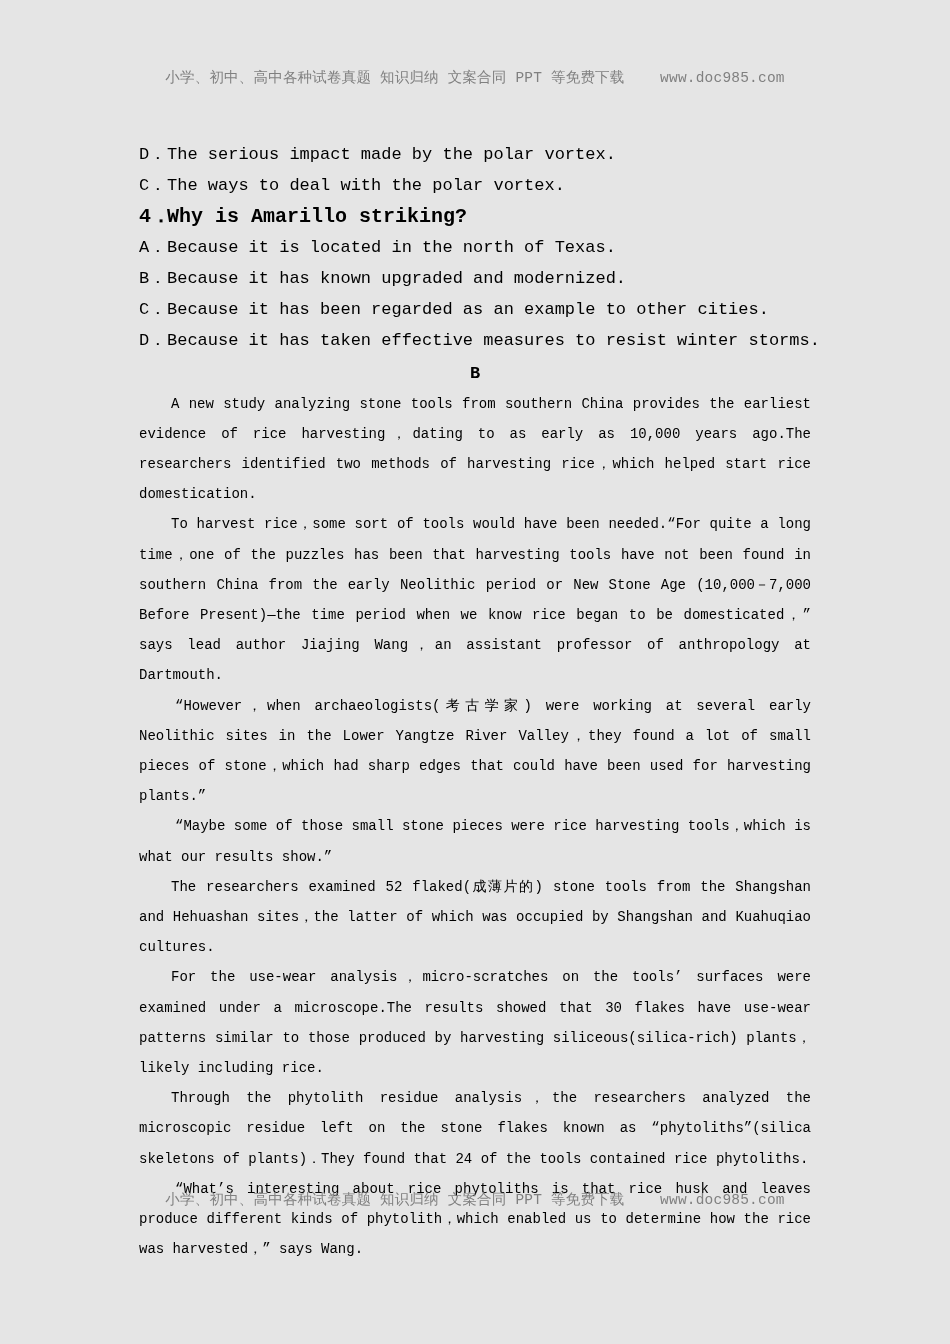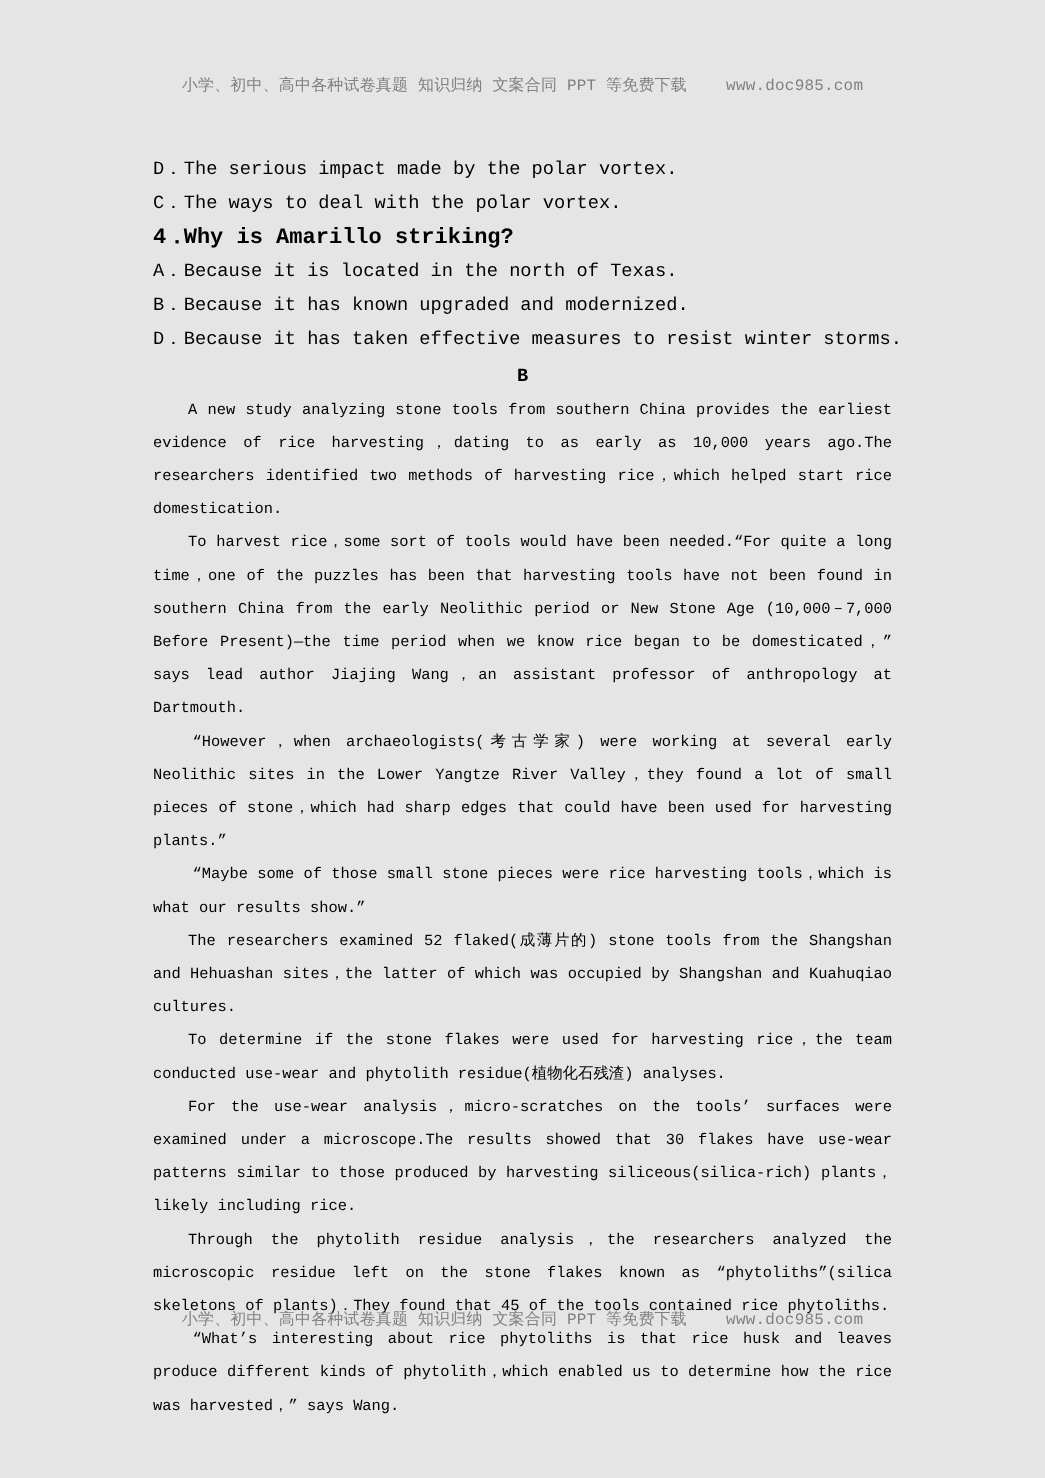--- a/index.html
+++ b/index.html
@@ -99,34 +99,36 @@
     </div>
 
     <div class="opt">
       <span class="lbl">A．</span><span>Because it is located in the north of Texas.</span>
     </div>
 
     <div class="opt">
       <span class="lbl">B．</span><span>Because it has known upgraded and modernized.</span>
     </div>
 
+    <div class="opt">
+      <span class="lbl">C．</span><span>Because it has been regarded as an example to other cities.</span>
+    </div>
 
     <div class="opt">
       <span class="lbl">D．</span><span>Because it has taken effective measures to resist winter storms.</span>
     </div>
 
     <div class="section-letter">B</div>
 
     <p class="para">A new study analyzing stone tools from southern China provides the earliest evidence of rice harvesting，dating to as early as 10,000 years ago.The researchers identified two methods of harvesting rice，which helped start rice domestication.</p>
     <p class="para">To harvest rice，some sort of tools would have been needed.“For quite a long time，one of the puzzles has been that harvesting tools have not been found in southern China from the early Neolithic period or New Stone Age (10,000－7,000 Before Present)—the time period when we know rice began to be domesticated，”  says lead author Jiajing Wang，an assistant professor of anthropology at Dartmouth.</p>
     <p class="para narrow-indent">“However，when archaeologists(考古学家) were working at several early Neolithic sites in the Lower Yangtze River Valley，they found a lot of small pieces of stone，which had sharp edges that could have been used for harvesting plants.”</p>
     <p class="para narrow-indent">“Maybe some of those small stone pieces were rice harvesting tools，which is what our results show.”</p>
     <p class="para">The researchers examined 52 flaked(成薄片的) stone tools from the Shangshan and Hehuashan sites，the latter of which was occupied by Shangshan and Kuahuqiao cultures.</p>
-    <p class="para">To determine if the stone flakes were used for harvesting rice，the team conducted use-wear and phytolith residue(植物化石残渣) analyses.</p>
     <p class="para">For the use-wear analysis，micro-scratches on the tools’  surfaces were examined under a microscope.The results showed that 30 flakes have use-wear patterns similar to those produced by harvesting siliceous(silica-rich) plants，likely including rice.</p>
-    <p class="para">Through the phytolith residue analysis，the researchers analyzed the microscopic residue left on the stone flakes known as “phytoliths”(silica skeletons of plants)．They found that 45 of the tools contained rice phytoliths.</p>
+    <p class="para">Through the phytolith residue analysis，the researchers analyzed the microscopic residue left on the stone flakes known as “phytoliths”(silica skeletons of plants)．They found that 24 of the tools contained rice phytoliths.</p>
     <p class="para narrow-indent">“What’s interesting about rice phytoliths is that rice husk and leaves produce different kinds of phytolith，which enabled us to determine how the rice was harvested，”  says Wang.</p>
 
   </div>
 
   <div class="watermark watermark-footer">小学、初中、高中各种试卷真题 知识归纳 文案合同 PPT 等免费下载    www.doc985.com</div>
 
 </div>
 
 </body></html>

